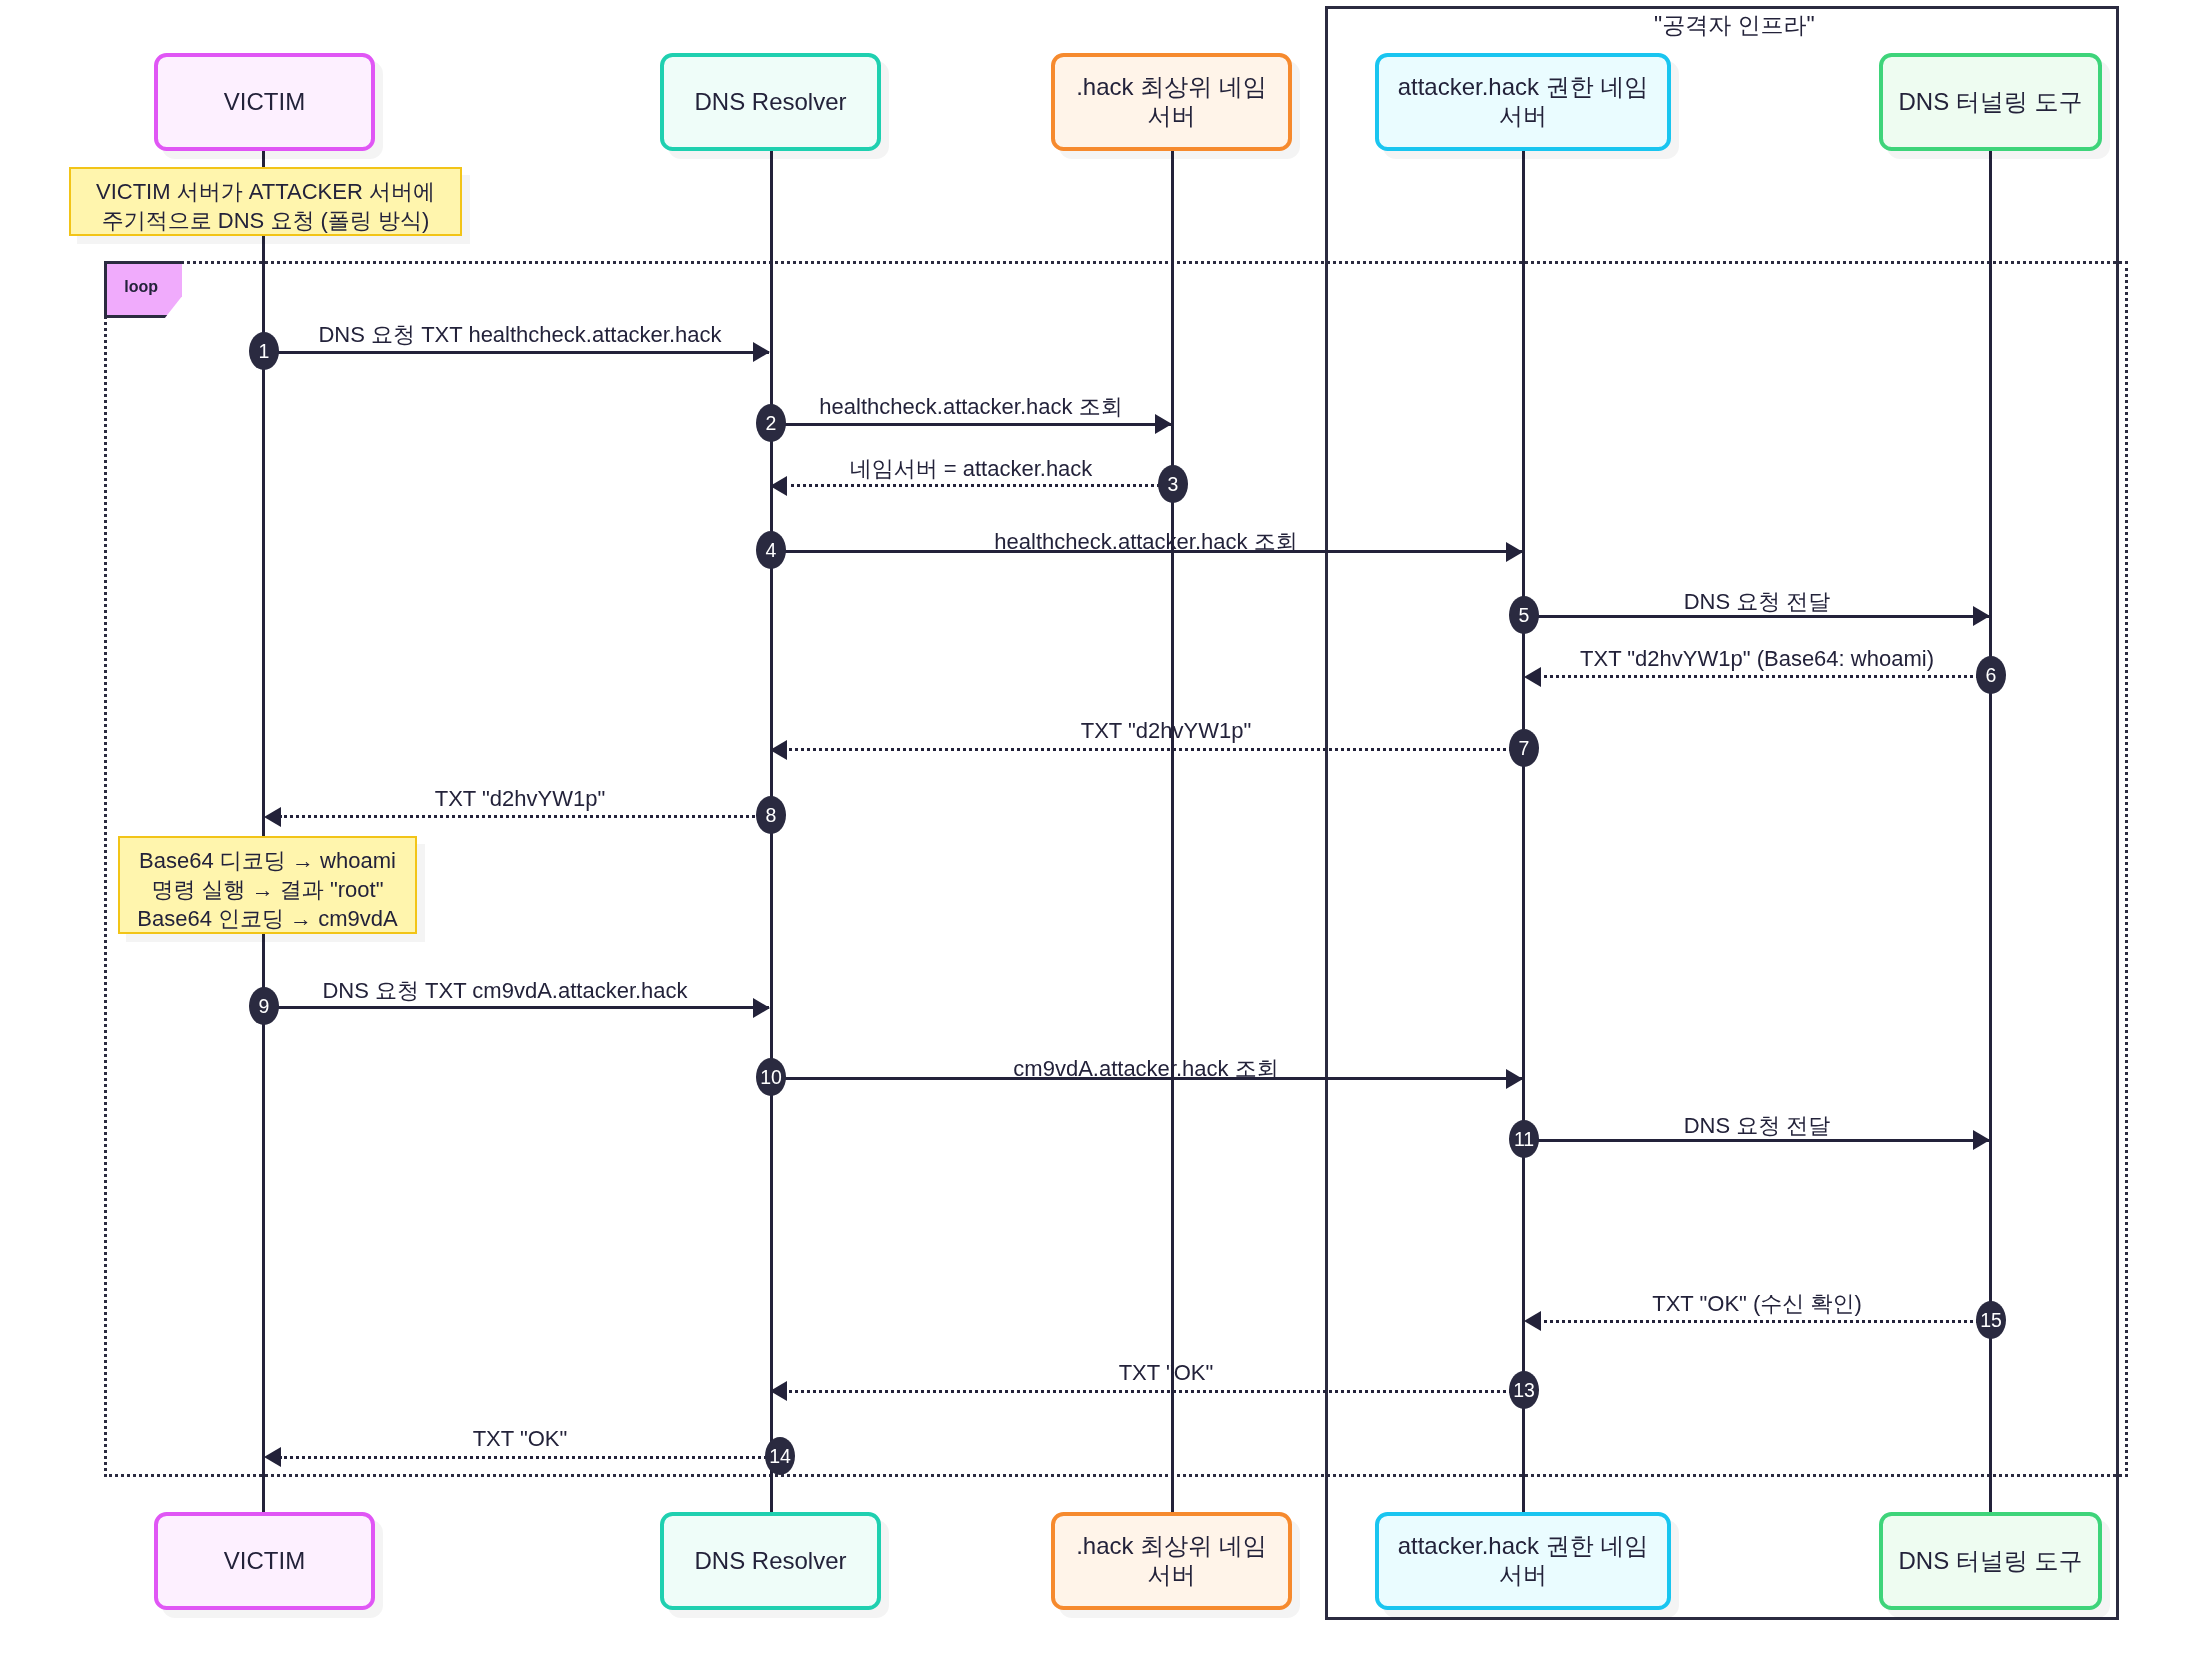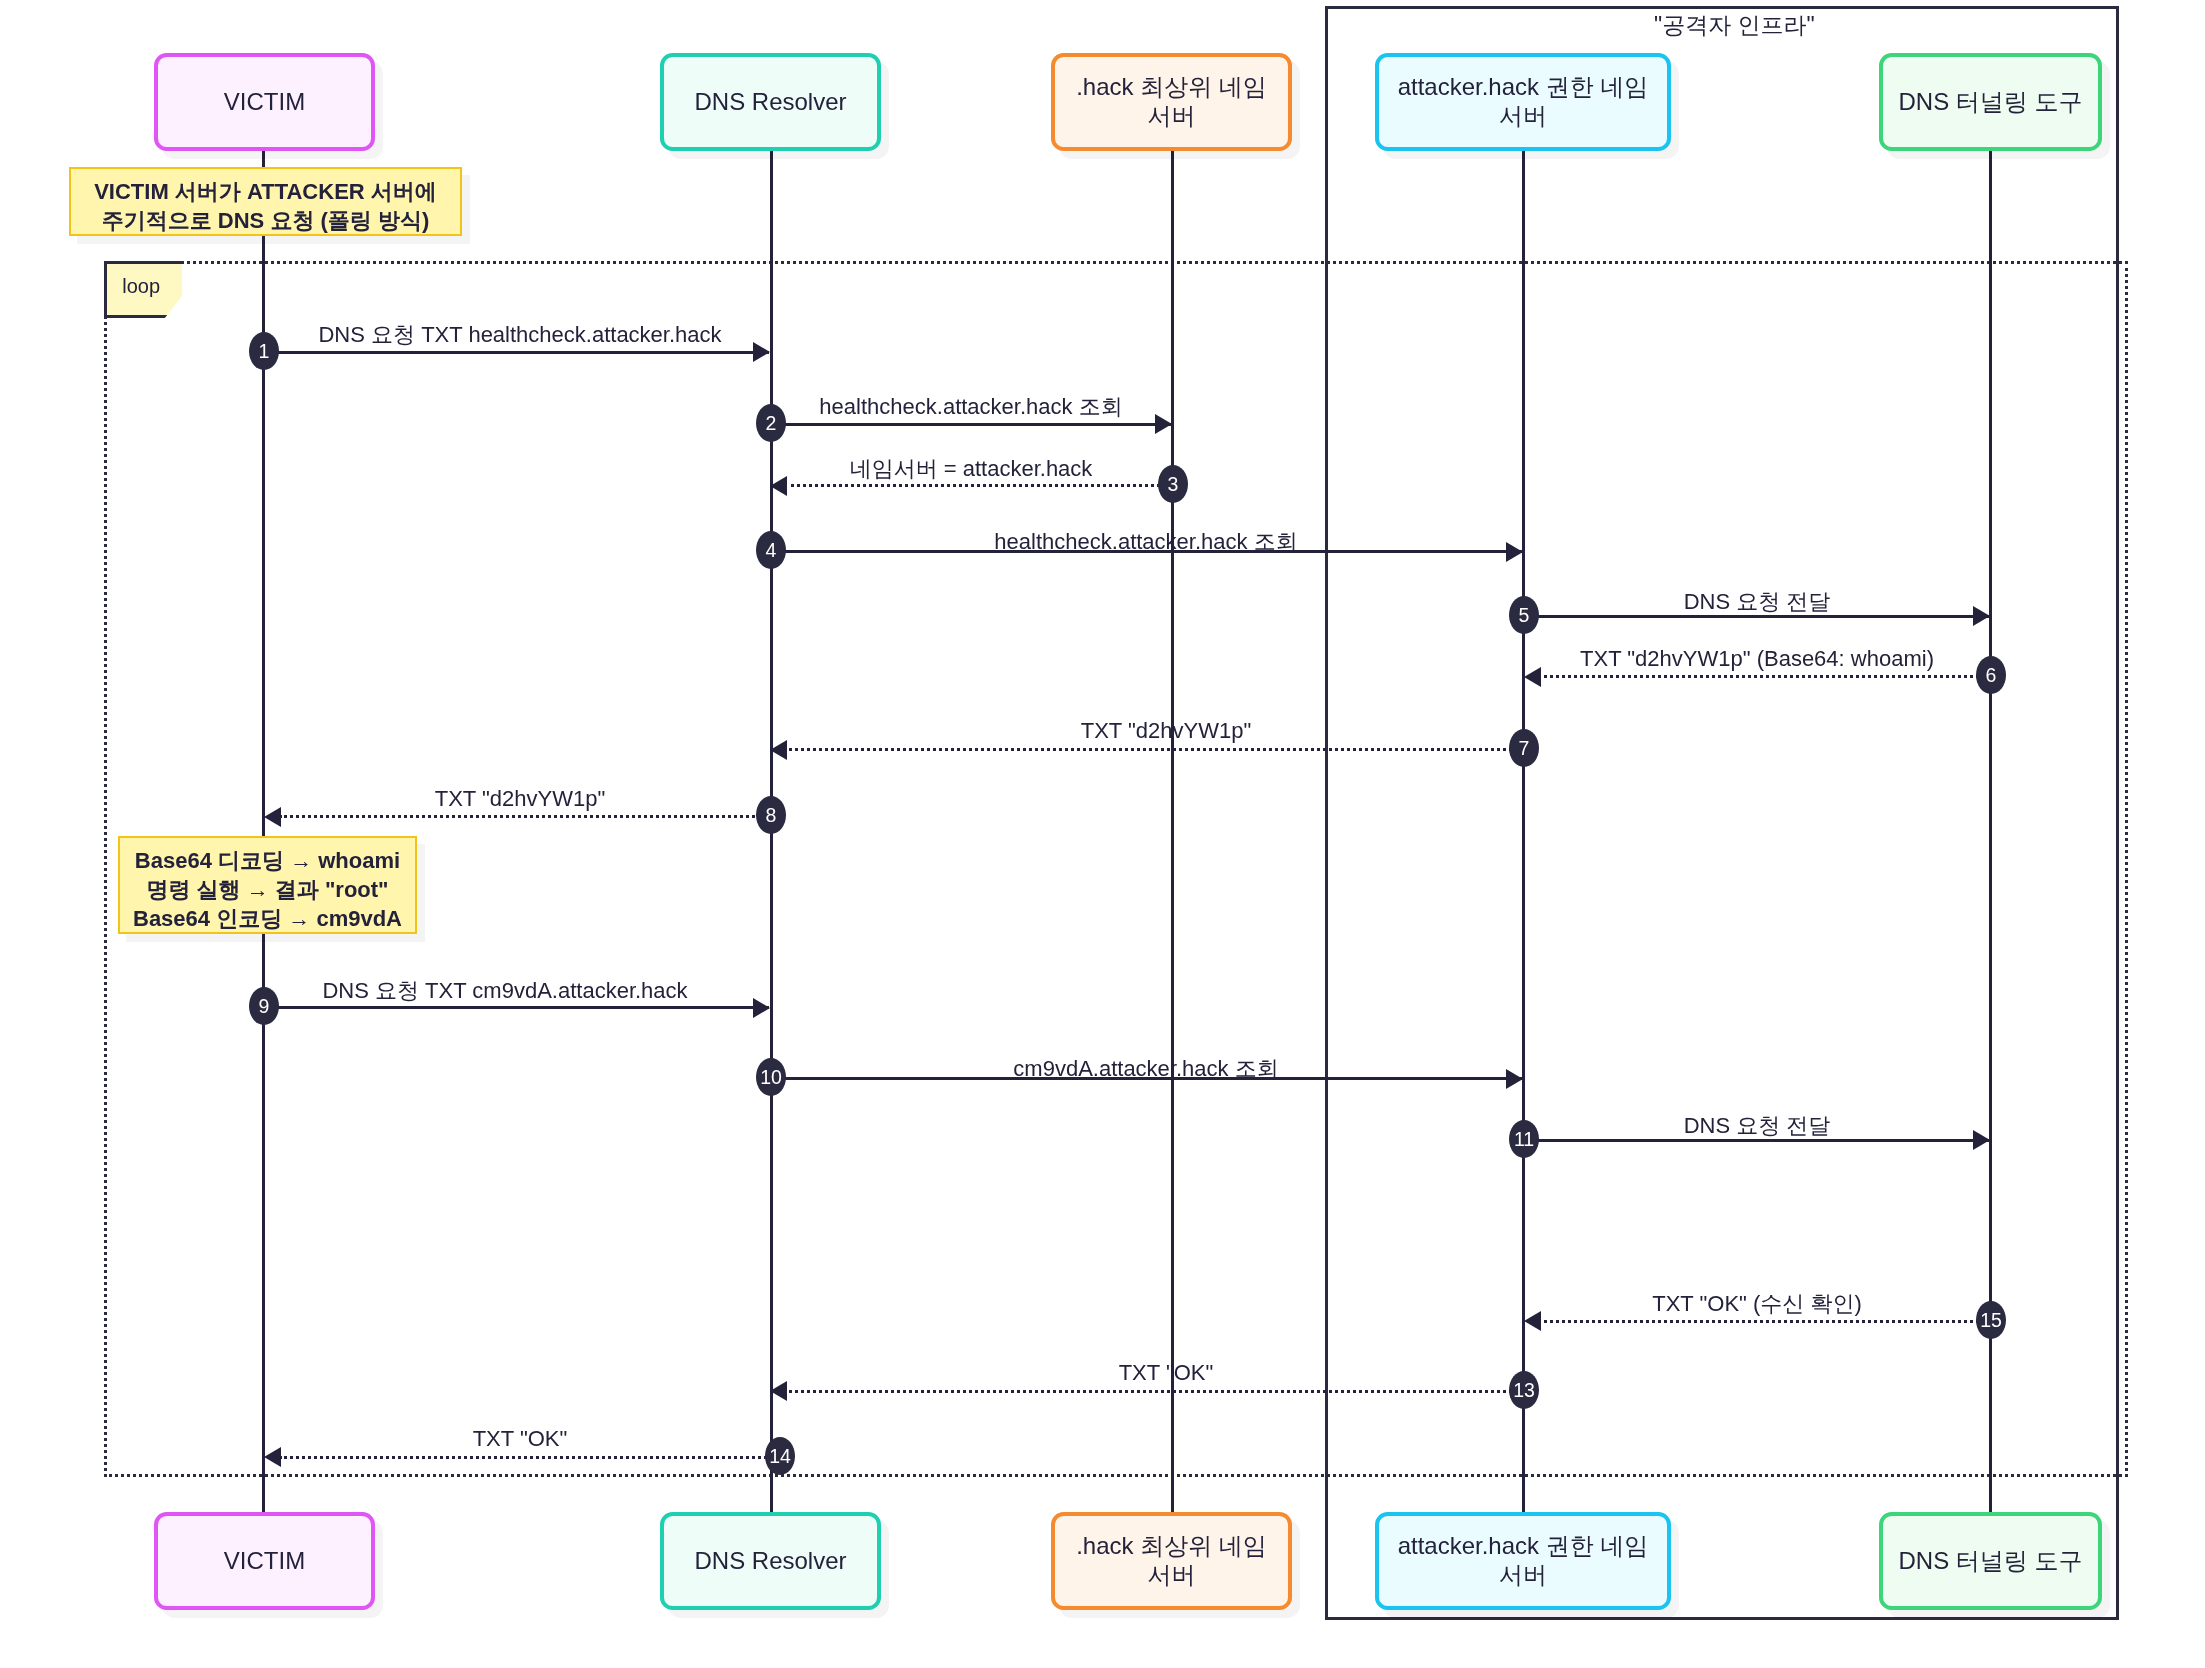--- a/index.html
+++ b/index.html
@@ -5,25 +5,25 @@
   html,body{margin:0;padding:0;background:#ffffff;}
   body{font-family:"Liberation Sans","DejaVu Sans",sans-serif;}
   #stage{position:relative;width:2205px;height:1668px;background:#ffffff;overflow:hidden;}
 
   
   .groupbox{position:absolute;border:3.4px solid #2b2b40;background:transparent;box-sizing:border-box;}
   .grouplabel{position:absolute;font-size:23px;color:#23223a;font-weight:400;white-space:nowrap;}
 
   
   .loopbox{position:absolute;border:3.4px dotted #2b2b40;box-sizing:border-box;background:transparent;}
-  .looptag{position:absolute;box-sizing:border-box;background:#fef9c3;border:3.4px solid #2b2b40;
+  .looptag{position:absolute;box-sizing:border-box;background:#f0abfc;border:3.4px solid #2b2b40;
            border-right:none;display:flex;align-items:center;justify-content:center;
-           font-size:20px;color:#23223a;
+           font-size:16px;color:#23223a;
            clip-path:polygon(0 0,100% 0,100% 62%,78% 100%,0 100%);
-           box-shadow:5.7px 5.7px 0 0 rgba(0,0,0,.045);}
+           box-shadow:5.7px 5.7px 0 0 rgba(0,0,0,.045);font-weight:bold;}
   .looptag span{transform:translate(-3.4px,-3.4px);}
 
   
   .pbox{position:absolute;box-sizing:border-box;border-radius:12.6px;border-width:4.6px;border-style:solid;
         display:flex;align-items:center;justify-content:center;text-align:center;
         font-size:24px;color:#23223a;line-height:1.2;padding:0 9.2px;
         box-shadow:8px 8px 0 0 rgba(0,0,0,.045);}
 
   
   .lifeline{position:absolute;width:3.4px;background:#23223a;}
@@ -38,21 +38,21 @@
   .msglabel{position:absolute;font-size:22px;color:#23223a;white-space:nowrap;
             transform:translateX(-50%);}
 
   
   .seqnum{position:absolute;width:30px;height:38px;border-radius:50%;background:#2a2a40;
           color:#ffffff;font-size:19.5px;display:flex;align-items:center;justify-content:center;
           transform:translate(-50%,-50%);}
 
   
   .note{position:absolute;box-sizing:border-box;background:#fff5ad;border:2.9px solid #f2c417;
-        color:#23223a;font-size:22px;font-weight:bold;line-height:1.32;
+        color:#23223a;font-size:22px;font-weight:normal;line-height:1.32;
         padding:8px 10.3px;text-align:center;white-space:pre-line;
         box-shadow:8px 8px 0 0 rgba(0,0,0,.045);}
 </style>
 </head>
 <body>
 
 <div id="stage">
 
   <div class="groupbox" style="left:1325px;top:5.7px;width:794px;height:1614px;"></div>
   <div class="grouplabel" style="left:1654px;top:10.3px;">"공격자 인프라"</div>

